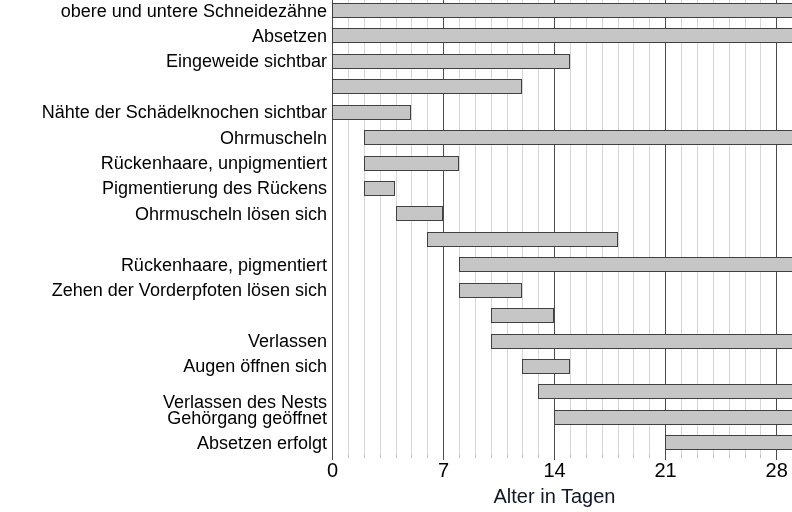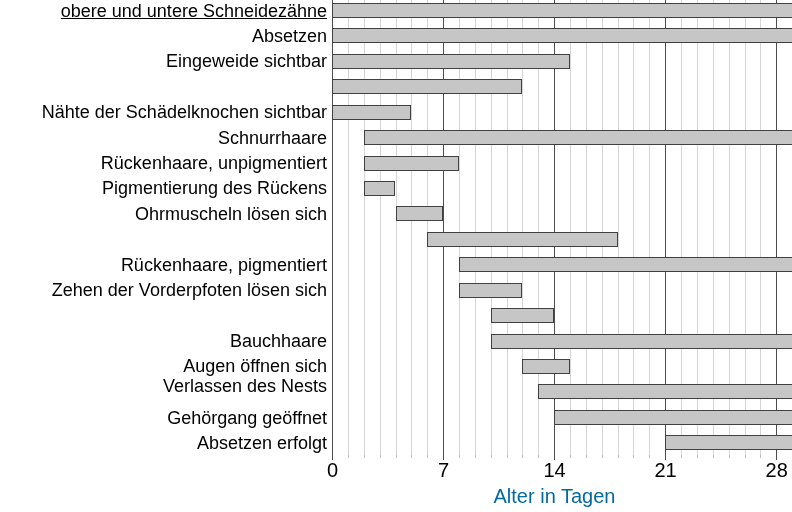--- a/index.html
+++ b/index.html
@@ -36,41 +36,41 @@
   .tickmark.major{height:5px;background:#4d4d4d;}
   
   #xticklabels{position:absolute;left:0;top:457px;width:792px;height:26px;}
   .xtick-label{
     position:absolute;top:0;width:60px;margin-left:-30px;text-align:center;
     font-size:20px;line-height:26px;color:#000;
   }
   
   #xaxis-title{
     position:absolute;left:332px;top:483px;width:445px;height:26px;
-    text-align:center;font-size:20px;line-height:26px;color:#0369a1;
+    text-align:center;font-size:20px;line-height:26px;color:#0f172a;
   }
 </style>
 </head>
 <body>
 
 <div id="stage">
   <div id="labels">
-      <div class="cat-label" style="top: -1.5px; text-decoration: underline;">obere und untere Schneidezähne</div>
+      <div class="cat-label" style="top: -1.5px;">obere und untere Schneidezähne</div>
       <div class="cat-label" style="top: 23.9px;">Absetzen</div>
       <div class="cat-label" style="top: 49.3px;">Eingeweide sichtbar</div>
       <div class="cat-label" style="top: 100.2px;">Nähte der Schädelknochen sichtbar</div>
-      <div class="cat-label" style="top: 125.6px;">Schnurrhaare</div>
+      <div class="cat-label" style="top: 125.6px;">Ohrmuscheln</div>
       <div class="cat-label" style="top: 151px; margin-left: 8px;">Rückenhaare, unpigmentiert</div>
       <div class="cat-label" style="top: 176.4px;">Pigmentierung des Rückens</div>
       <div class="cat-label" style="top: 201.9px;">Ohrmuscheln lösen sich</div>
       <div class="cat-label" style="top: 252.7px;">Rückenhaare, pigmentiert</div>
       <div class="cat-label" style="top: 278.1px;">Zehen der Vorderpfoten lösen sich</div>
-      <div class="cat-label" style="top: 329px;">Bauchhaare</div>
+      <div class="cat-label" style="top: 329px;">Verlassen</div>
       <div class="cat-label" style="top: 354.4px;">Augen öffnen sich</div>
-      <div class="cat-label" style="top: 374px;">Verlassen des Nests</div>
+      <div class="cat-label" style="top: 390px;">Verlassen des Nests</div>
       <div class="cat-label" style="top: 406px; margin-left: 37px;">Gehörgang geöffnet</div>
       <div class="cat-label" style="top: 430.6px;">Absetzen erfolgt</div>
     </div>
   <div id="plot">
       <div class="grid major" style="left: 0px;"></div>
       <div class="grid minor" style="left: 15.9px;"></div>
       <div class="grid minor" style="left: 31.7px;"></div>
       <div class="grid minor" style="left: 47.6px;"></div>
       <div class="grid minor" style="left: 63.5px;"></div>
       <div class="grid minor" style="left: 79.3px;"></div>

